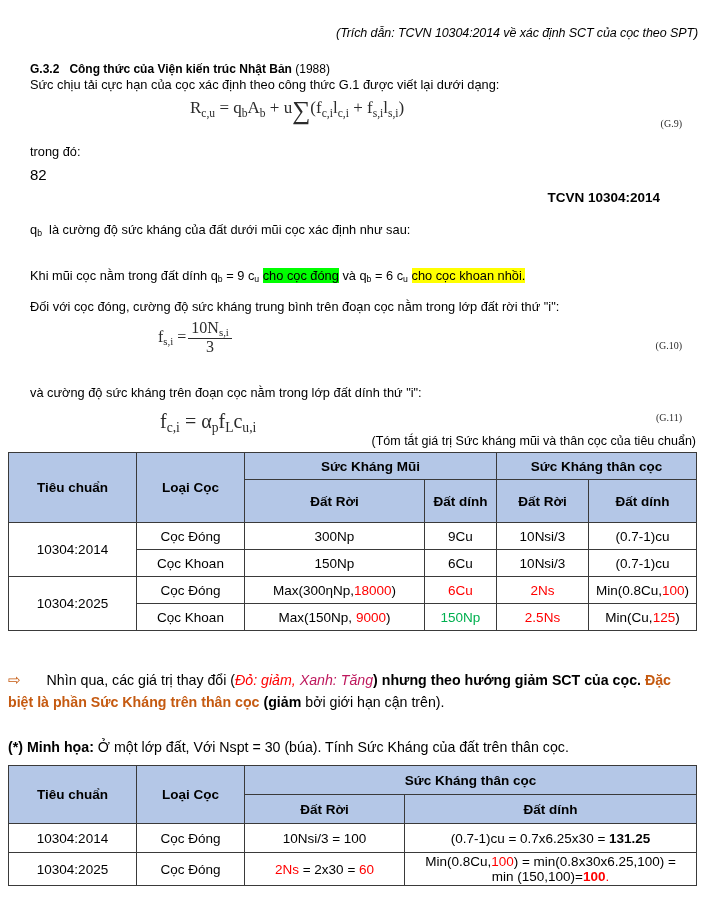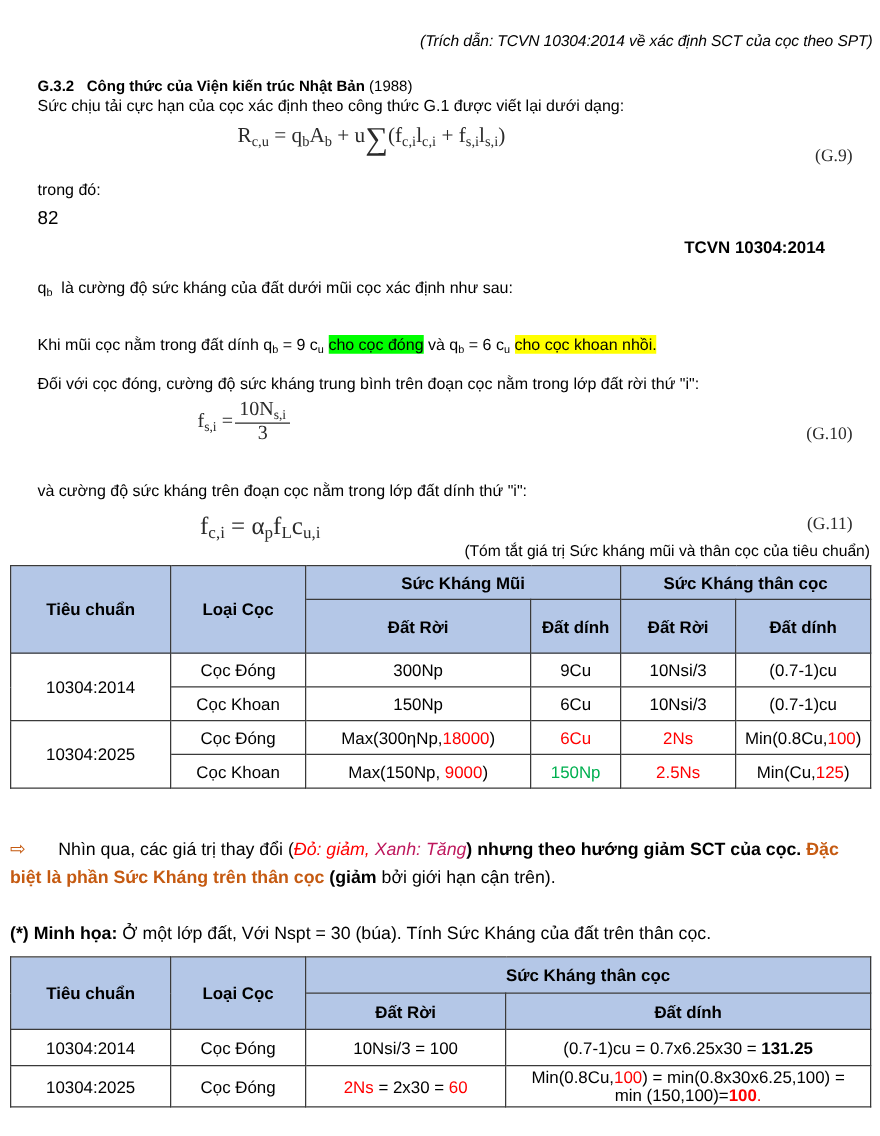--- a/index.html
+++ b/index.html
@@ -73,21 +73,21 @@
   .f-g10 {
     top: 320px; left: 158px;
     font-size: 16px;
   }
   .f-g11 {
     top: 410px; left: 160px;
     font-size: 20px;
   }
   .eqnum {
     font-family: "Liberation Serif", serif;
-    font-size: 14px;
+    font-size: 10px;
     right: 22px;
     color: #2b2b2b;
   }
   .e-g9 { top: 118px; }
   .e-g10 { top: 340px; }
   .e-g11 { top: 412px; }
 
   .frac {
     display: inline-block;
     vertical-align: middle;

